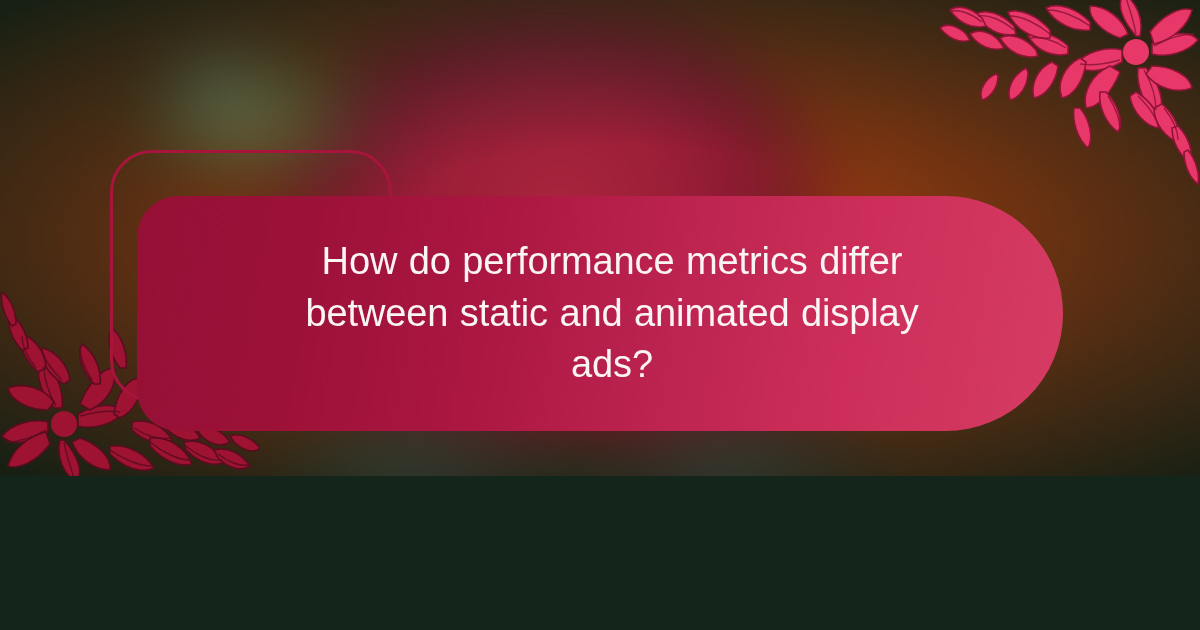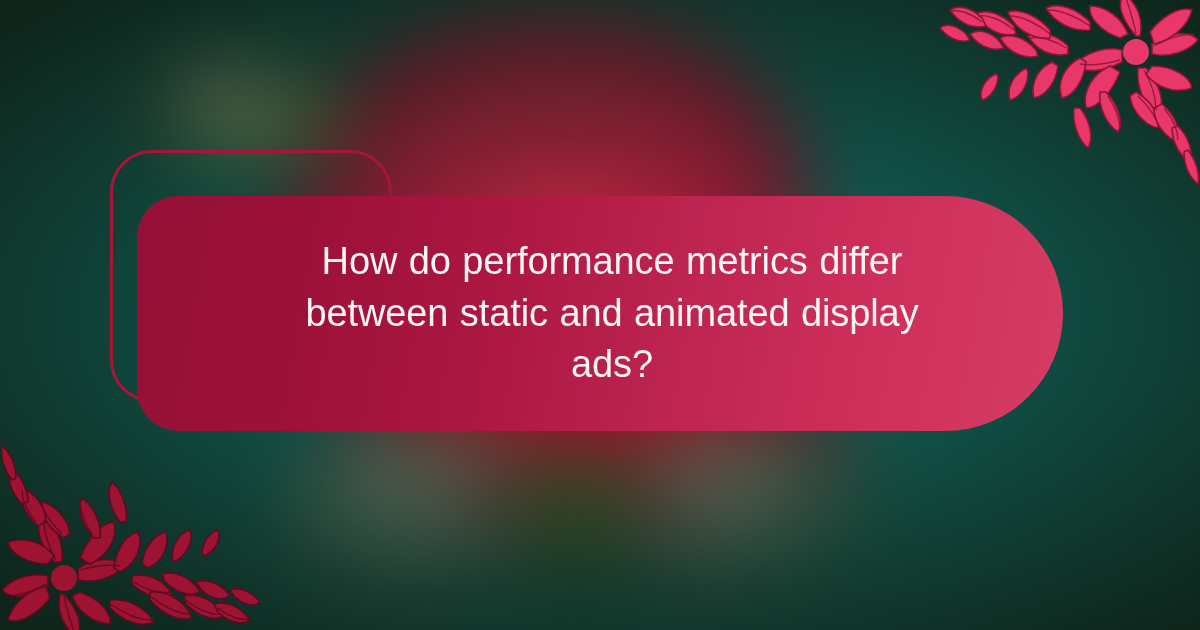--- a/index.html
+++ b/index.html
@@ -5,22 +5,22 @@
   * { margin:0; padding:0; box-sizing:border-box; }
   html,body { width:1200px; height:630px; }
   body {
     font-family: "Liberation Sans", sans-serif;
     background:#14261c;
     overflow:hidden;
   }
 
   #stage{
     position:relative;
-    width:1200px; height:630px;
-    background:#0f766e;
+    width:1200px; height:476px;
+    background:#c2410c;
     overflow:hidden;
   }
 
   
   .bg-photo{
     position:absolute; inset:-60px;
     filter: blur(34px) saturate(1.05);
   }
   .blob{ position:absolute; border-radius:50%; }
 

